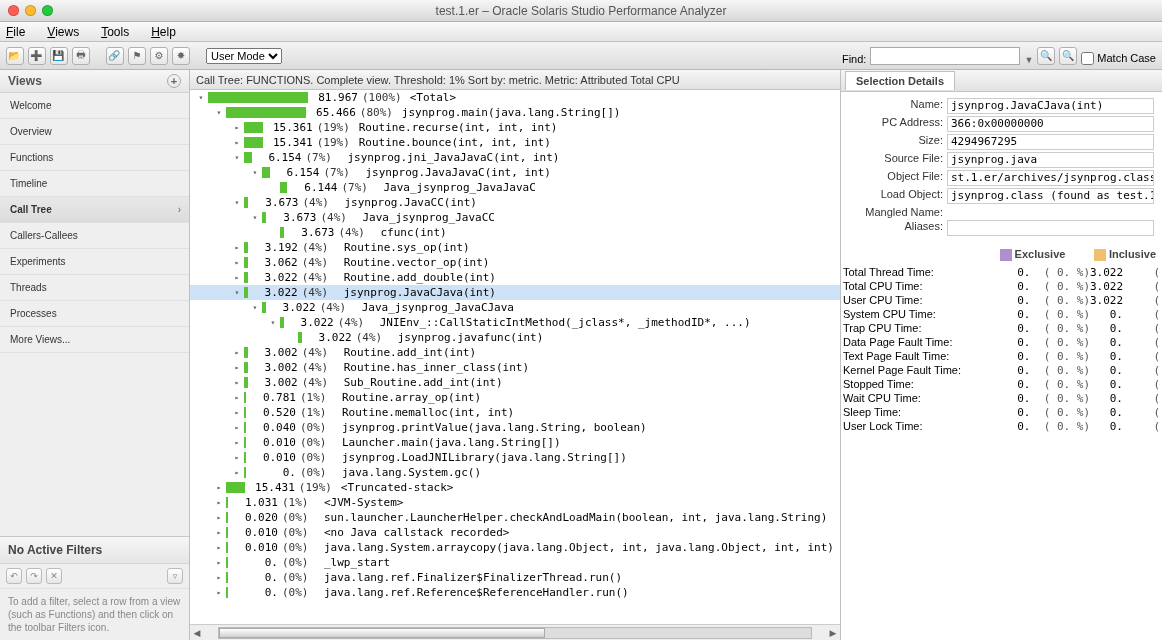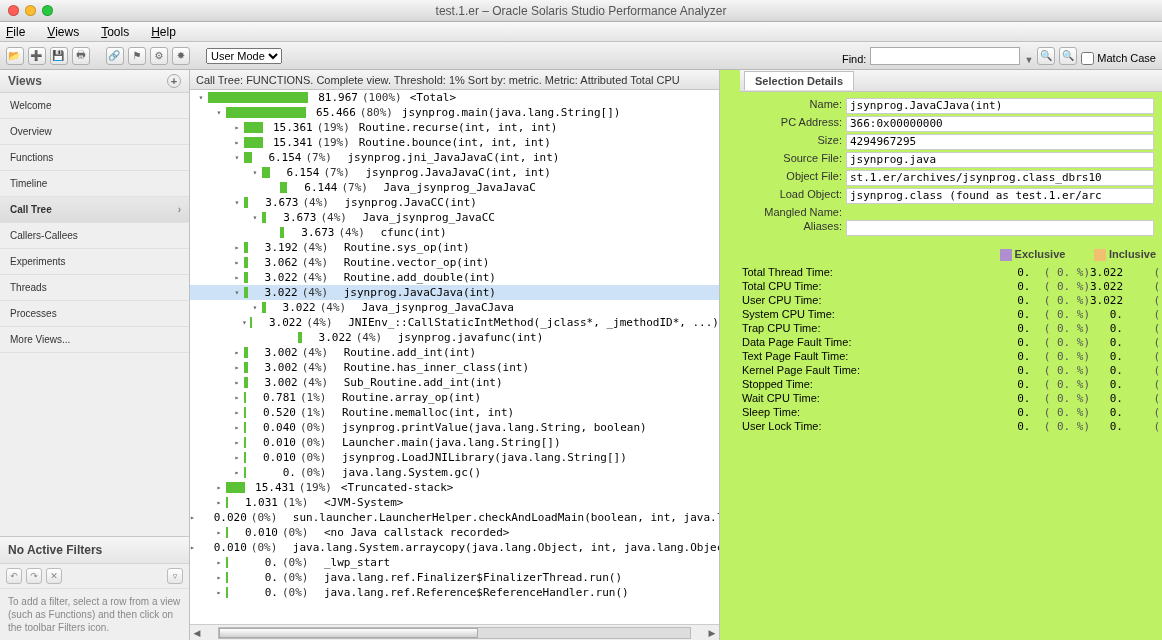--- a/index.html
+++ b/index.html
@@ -42,21 +42,21 @@
   .tgl { width:10px; height:10px; display:inline-flex; align-items:center; justify-content:center; font-size:8px; color:#666; margin-right:2px; cursor:default;}
   .tgl.leaf { visibility:hidden;}
   .bar { display:inline-block; height:11px; background:#5bc236; margin-right:6px; vertical-align:middle;}
   .val { display:inline-block; min-width:48px; text-align:right; padding-right:4px;}
   .pct { display:inline-block; min-width:42px; color:#333; padding-right:8px;}
   .fn { color:#000;}
   .hscroll { height:16px; background:#eee; border-top:1px solid #ccc; display:flex; align-items:center;}
   .hscroll .track{ flex:1; height:12px; margin:0 14px; background:#ddd; border:1px solid #bbb; position:relative;}
   .hscroll .thumb{ position:absolute; left:0; width:55%; top:0; bottom:0; background:linear-gradient(#fff,#d0d0d0); border:1px solid #aaa;}
   .hscroll .ar{ width:14px; text-align:center; color:#666; font-size:9px;}
-  .right { width: 443px; border-left:1px solid #c0c0c0; background:#bef264; display:flex; flex-direction:column;padding-left:20px;}
+  .right { width: 322px; border-left:1px solid #c0c0c0; background:#ffffff; display:flex; flex-direction:column;}
   .tab { height:22px; background:linear-gradient(#f6f6f6,#e2e2e2); border-bottom:1px solid #c4c4c4; display:flex; align-items:center;}
   .tab .t { padding:3px 10px; border:1px solid #c0c0c0; border-bottom:none; background:#fff; margin-left:4px; font-size:11px; font-weight:bold; color:#444;}
   .details { padding:6px 8px 4px 6px; font-size:11px;}
   .drow { display:flex; margin-bottom:2px;}
   .dlab { width:100px; text-align:right; padding-right:4px; color:#333;}
   .dval { flex:1; background:#fff; border:1px solid #ccc; padding:0 3px; height:16px; overflow:hidden; white-space:nowrap; font-family:Menlo,Consolas,monospace; font-size:11px;}
   .metrics { padding:4px 2px 4px 2px;}
   .mhdr { display:flex; font-size:11px; font-weight:bold; color:#444; padding:2px 0 4px 0;}
   .mhdr .c1{ flex:1; text-align:right; padding-right:6px;}
   .mhdr .c2{ width:115px; text-align:center;}

